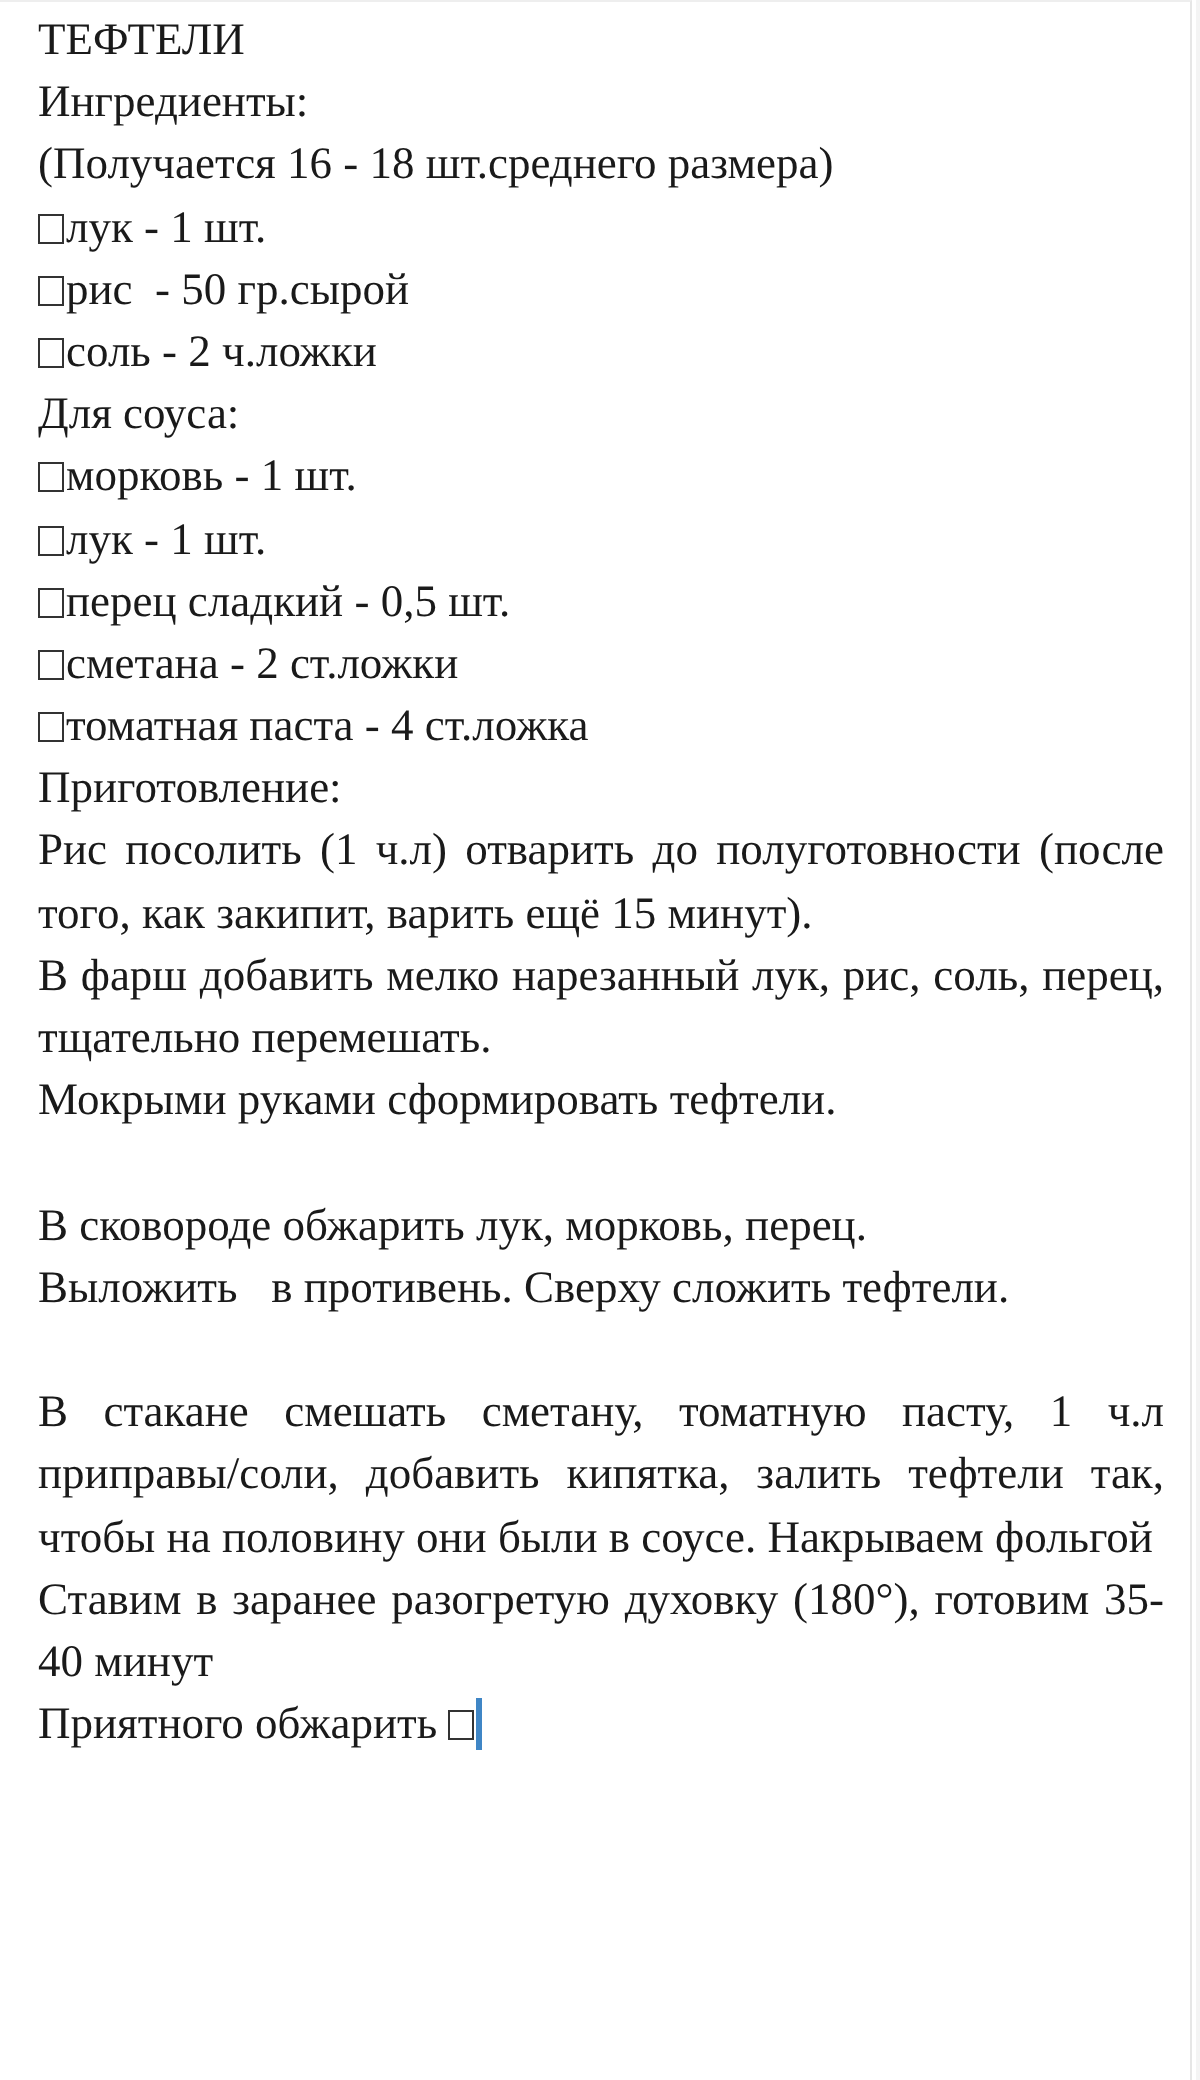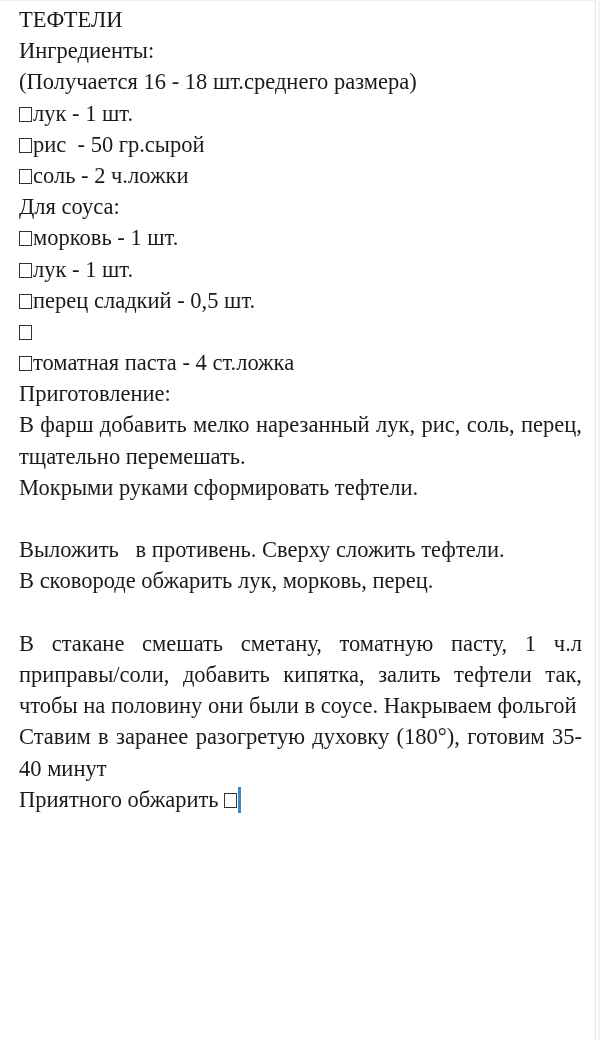--- a/index.html
+++ b/index.html
@@ -86,30 +86,31 @@
 
     <span class="line"><span class="box"></span><span>лук - 1 шт.</span></span>
     <span class="line" style="white-space:pre"><span class="box"></span><span>рис  - 50 гр.сырой</span></span>
     <span class="line"><span class="box"></span><span>соль - 2 ч.ложки</span></span>
 
     <span class="line">Для соуса:</span>
 
     <span class="line"><span class="box"></span><span>морковь - 1 шт.</span></span>
     <span class="line"><span class="box"></span><span>лук - 1 шт.</span></span>
     <span class="line"><span class="box"></span><span>перец сладкий - 0,5 шт.</span></span>
-    <span class="line"><span class="box"></span></span>
+    <span class="line"><span class="box"></span><span>сметана - 2 ст.ложки</span></span>
     <span class="line"><span class="box"></span><span>томатная паста - 4 ст.ложка</span></span>
 
     <span class="line">Приготовление:</span>
 
+    <span class="para">Рис посолить (1 ч.л) отварить до полуготовности (после того, как закипит, варить ещё 15 минут).</span>
     <span class="para">В фарш добавить мелко нарезанный лук, рис, соль, перец, тщательно перемешать.</span>
     <span class="para">Мокрыми руками сформировать тефтели.</span>
     <span class="blank"></span>
+    <span class="para">В сковороде обжарить лук, морковь, перец.</span>
     <span class="para" style="white-space:pre-wrap">Выложить   в противень. Сверху сложить тефтели.</span>
-    <span class="para">В сковороде обжарить лук, морковь, перец.</span>
     <span class="blank"></span>
     <span class="para">В стакане смешать сметану, томатную пасту, 1 ч.л приправы/соли, добавить кипятка, залить тефтели так, чтобы на половину они были в соусе. Накрываем фольгой</span>
     <span class="para">Ставим в заранее разогретую духовку (180°), готовим 35-40 минут</span>
 
     <span class="line"><span style="white-space:pre">Приятного обжарить </span><span class="box"></span><span class="cursor"></span></span>
 
   </div>
 </div>
 <div class="page-edge"></div>
 

